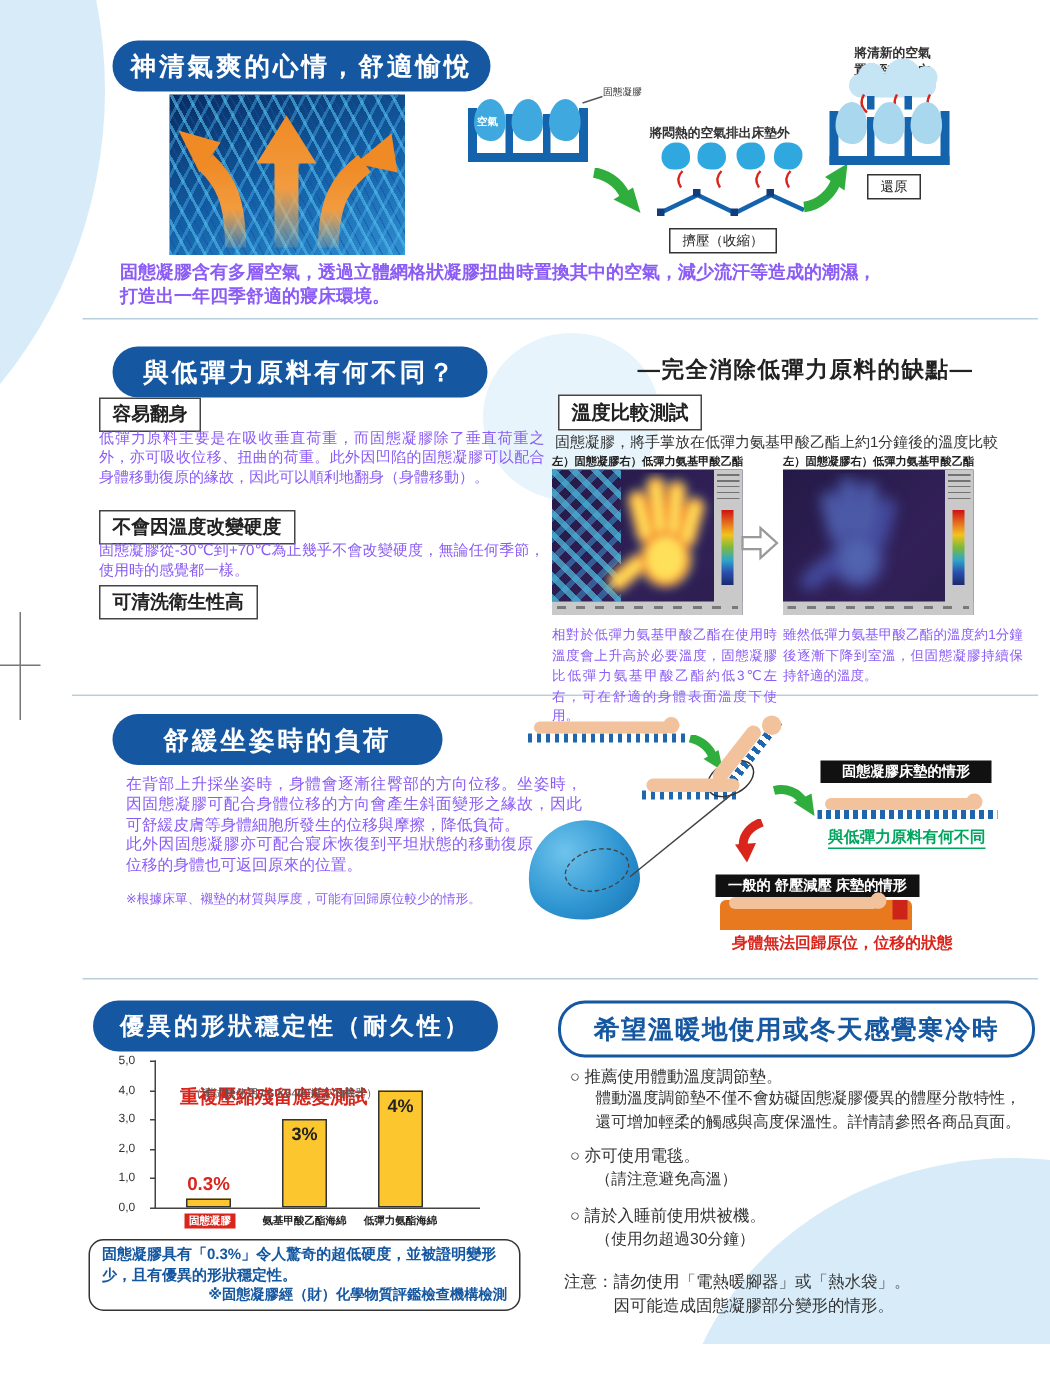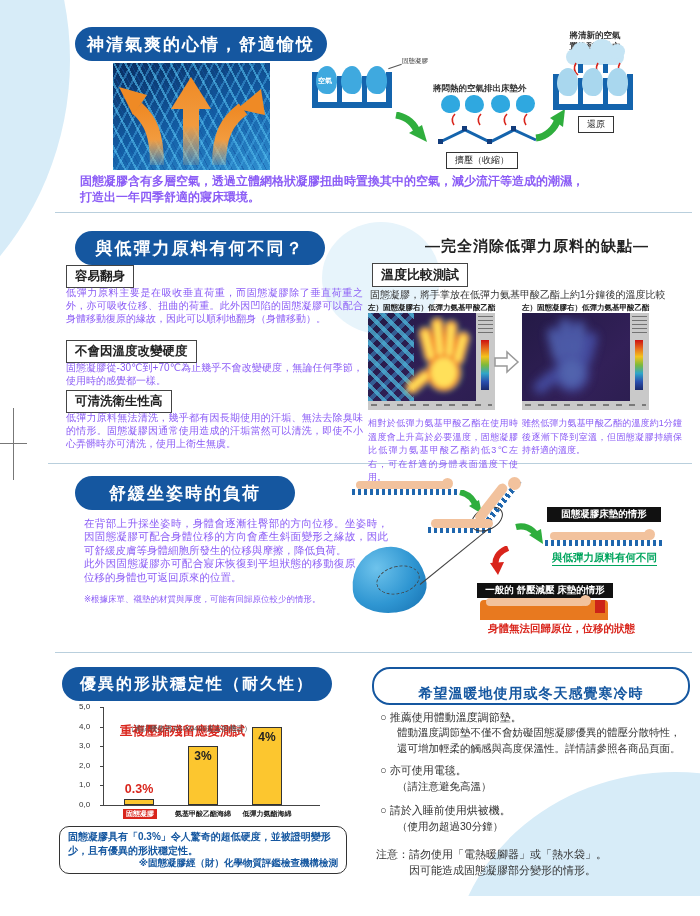--- a/index.html
+++ b/index.html
@@ -220,21 +220,20 @@
   </div>
   <div class="abs z" style="left:382px;top:237px;width:310px;text-align:center;font-size:15px;font-weight:bold;color:#222;letter-spacing:1px;">—完全消除低彈力原料的缺點—</div>
 
   <div class="boxtitle" style="left:66px;top:265px;">容易翻身</div>
   <div class="para" style="left:66px;top:287px;width:297px;font-size:10px;line-height:1.28;">低彈力原料主要是在吸收垂直荷重，而固態凝膠除了垂直荷重之外，亦可吸收位移、扭曲的荷重。此外因凹陷的固態凝膠可以配合身體移動復原的緣故，因此可以順利地翻身（身體移動）。</div>
 
   <div class="boxtitle" style="left:66px;top:340px;">不會因溫度改變硬度</div>
   <div class="para" style="left:66px;top:362px;width:297px;font-size:10px;line-height:1.28;">固態凝膠從-30℃到+70℃為止幾乎不會改變硬度，無論任何季節，使用時的感覺都一樣。</div>
 
   <div class="boxtitle" style="left:66px;top:390px;">可清洗衛生性高</div>
-  <div class="para" style="left:66px;top:412px;width:297px;font-size:10px;line-height:1.28;">低彈力原料無法清洗，幾乎都有因長期使用的汗垢、無法去除臭味的情形。固態凝膠因通常使用造成的汗垢當然可以清洗，即使不小心弄髒時亦可清洗，使用上衛生無虞。</div>
 
   <div class="boxtitle" style="left:372px;top:263px;font-size:13px;">溫度比較測試</div>
   <div class="abs z" style="left:370px;top:288px;width:322px;font-size:10px;color:#333;">固態凝膠，將手掌放在低彈力氨基甲酸乙酯上約1分鐘後的溫度比較</div>
 
   <div class="imglabelrow" style="left:368px;top:303px;">
     <span>左）固態凝膠</span>
     <span>右）低彈力氨基甲酸乙酯</span>
   </div>
   <div class="imglabelrow" style="left:522px;top:303px;">
     <span>左）固態凝膠</span>
@@ -412,21 +411,21 @@
         <div class="barlab inside" style="bottom: 61.4px;">4%</div>
         <div class="cat" style="top: 102px;">低彈力氨酯海綿</div>
       </div>
     </div>
 
   <div class="abs z" style="left:59px;top:826px;width:288px;border:1.5px solid #333;border-radius:10px;background:#fff;padding:3px 8px;box-sizing:border-box;">
     <div style="font-size:10px;font-weight:bold;color:var(--header-blue);line-height:1.35;">固態凝膠具有「0.3%」令人驚奇的超低硬度，並被證明變形少，且有優異的形狀穩定性。</div>
     <div style="font-size:9.5px;font-weight:bold;color:var(--header-blue);text-align:right;">※固態凝膠經（財）化學物質評鑑檢查機構檢測</div>
   </div>
 
-  <div class="pill-outline" style="left:372px;top:667px;width:314px;height:34px;font-size:14px;align-items:flex-end;">
+  <div class="pill-outline" style="left:372px;top:667px;width:314px;height:34px;font-size:17px;">
     <span>希望溫暖地使用或冬天感覺寒冷時</span>
   </div>
 
   <div class="bullet-head" style="left:380px;top:710px;">
     <span>○</span>
     <span>推薦使用體動溫度調節墊。</span>
   </div>
   <div class="bullet-sub" style="left:397px;top:725px;width:288px;">體動溫度調節墊不僅不會妨礙固態凝膠優異的體壓分散特性，還可增加輕柔的觸感與高度保溫性。詳情請參照各商品頁面。</div>
 
   <div class="bullet-head" style="left:380px;top:763px;">

